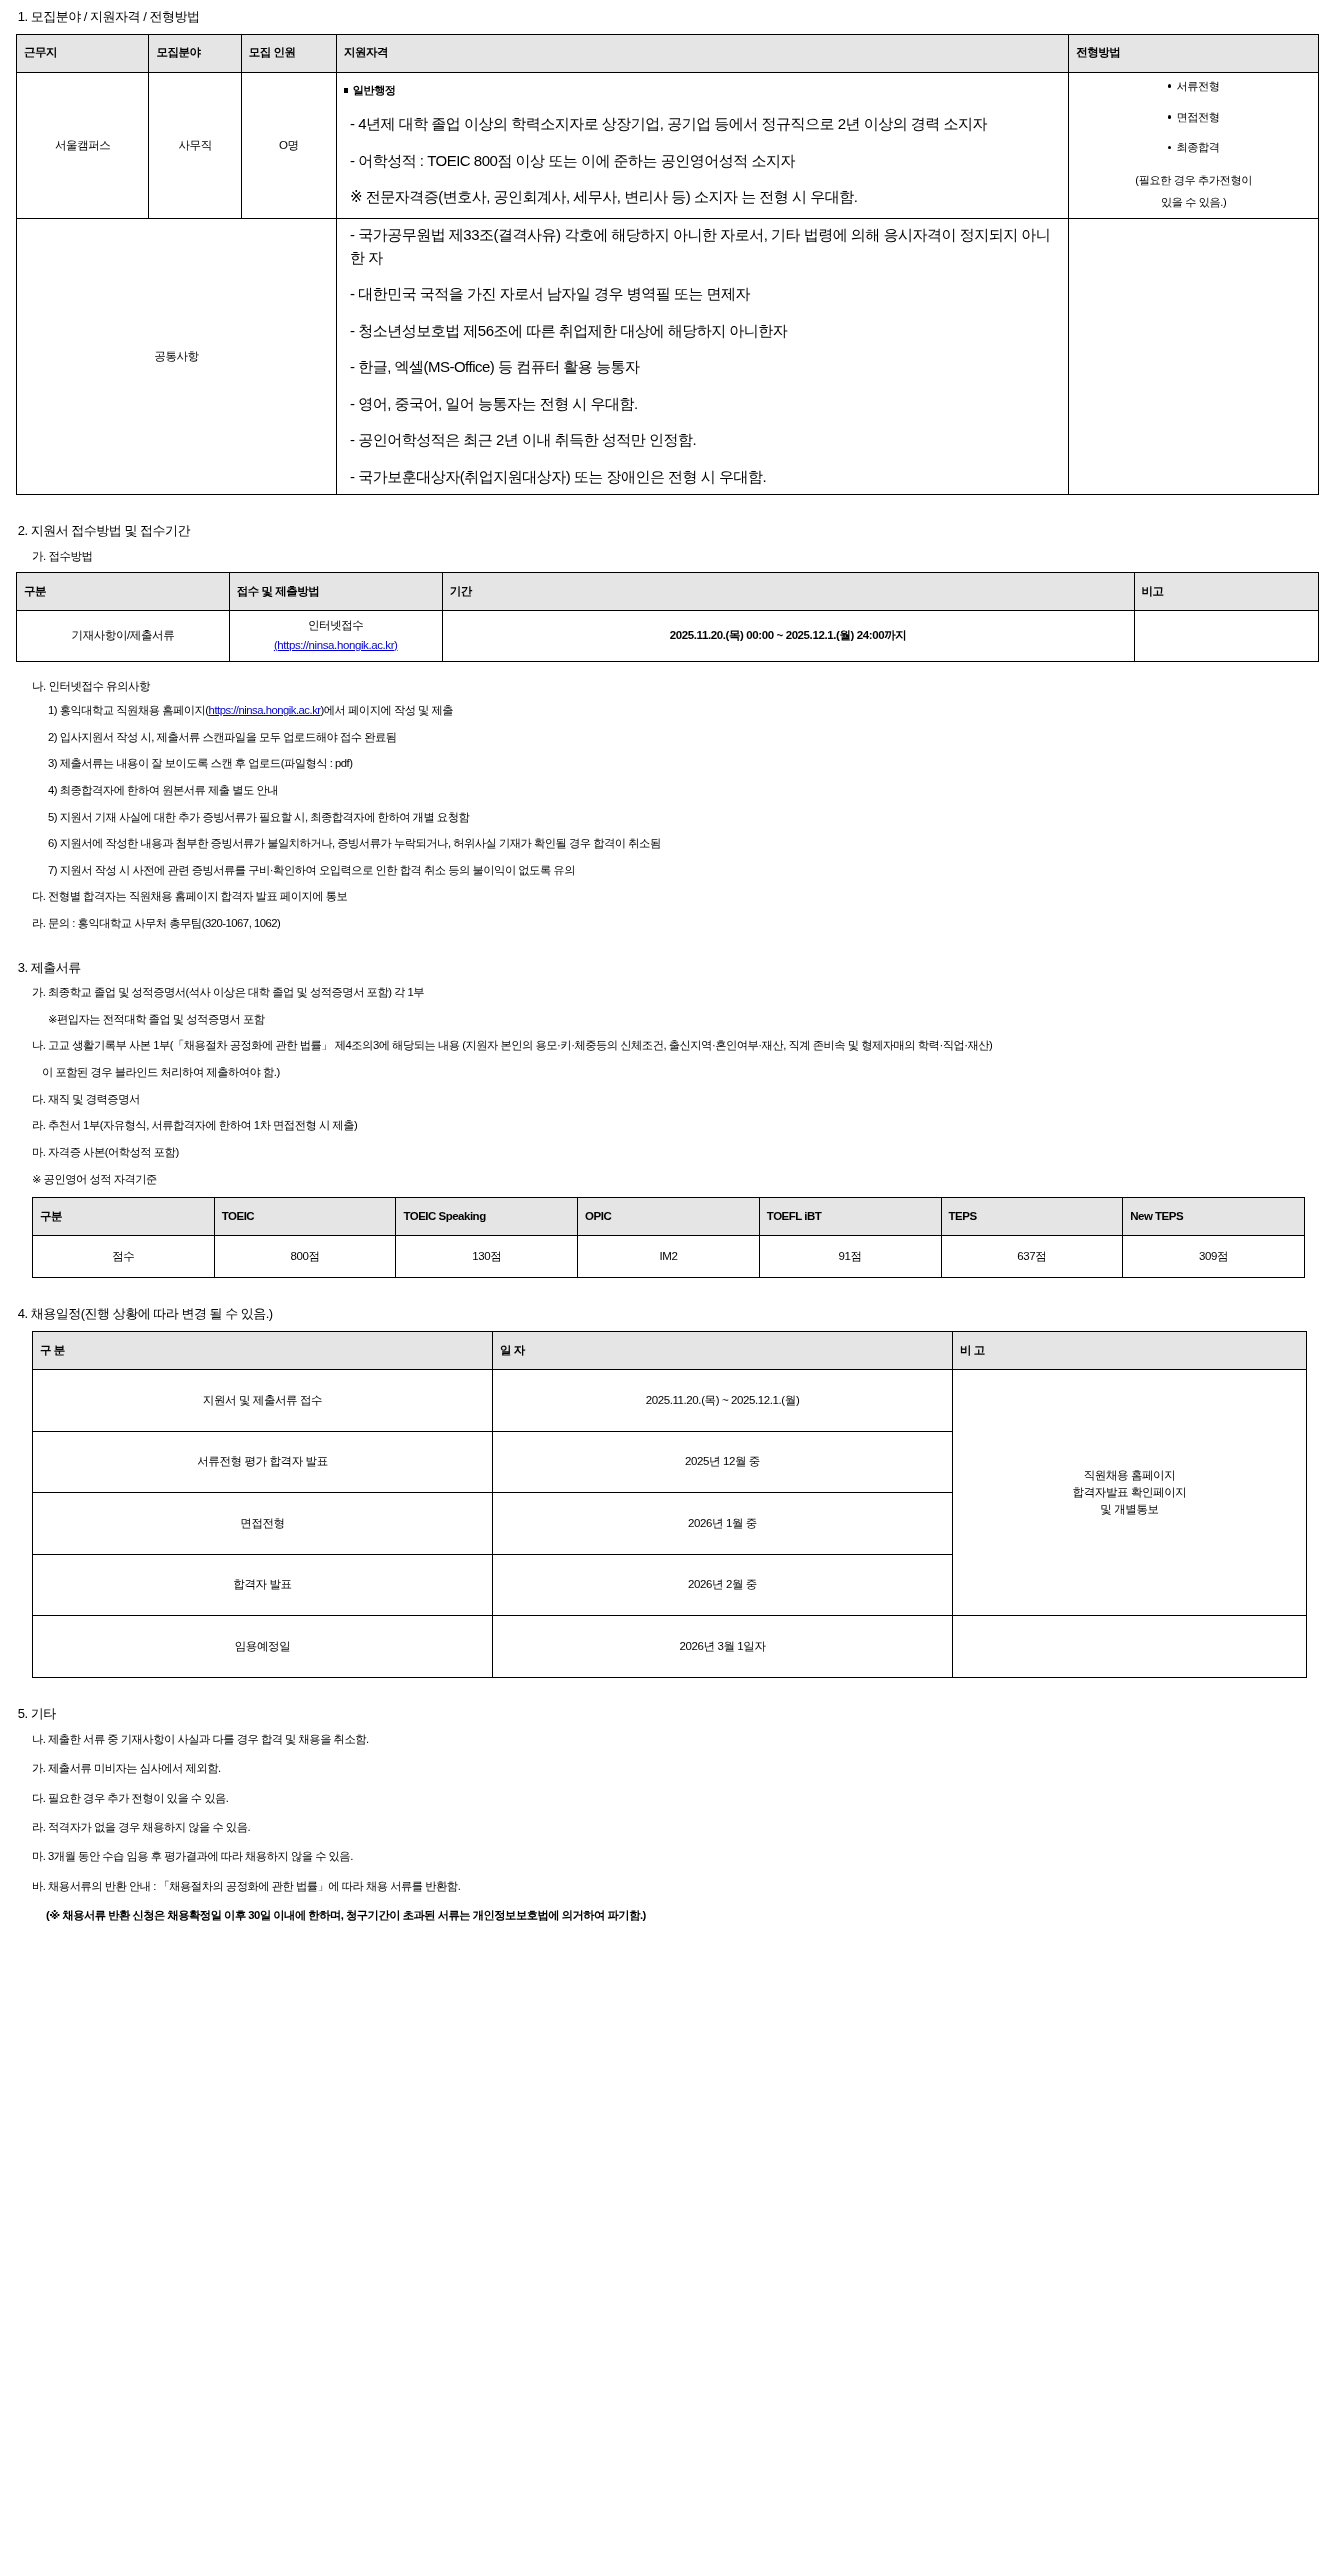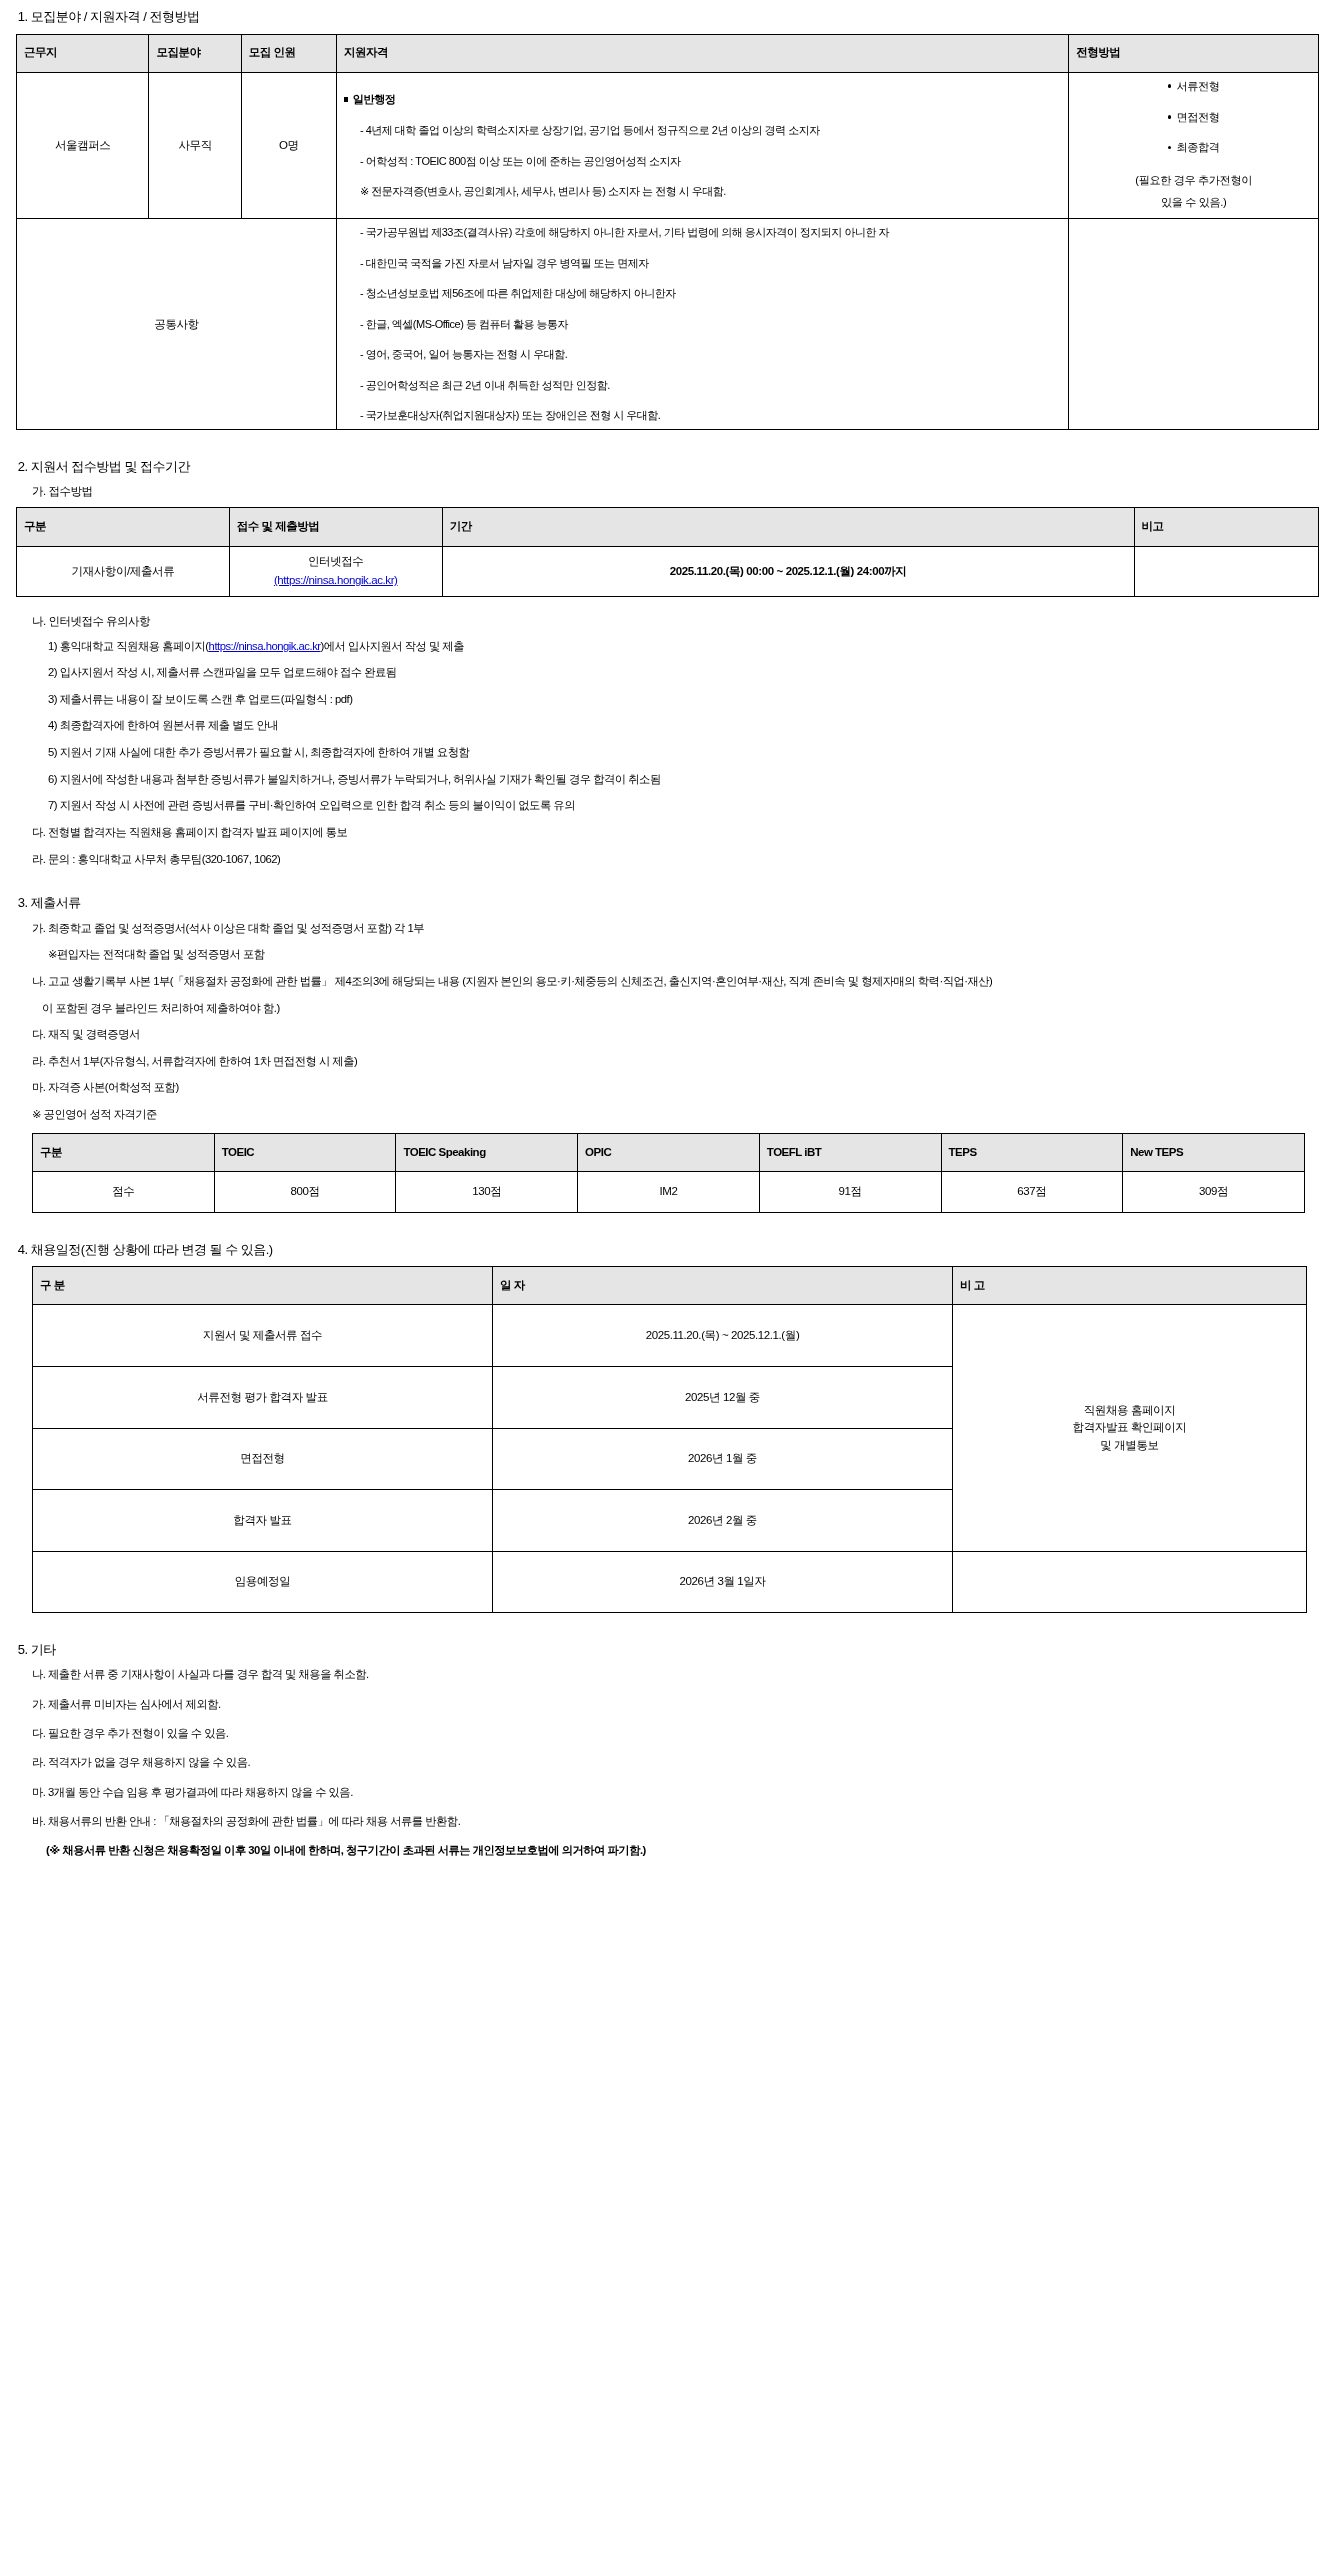--- a/index.html
+++ b/index.html
@@ -50,23 +50,23 @@
     letter-spacing: -0.5px;
   }
   .cell-center { text-align: center; }
   .cell-left { text-align: left; }
   .bullet-list {
     margin: 0;
     padding: 0;
     list-style: none;
   }
   .bullet-list li {
-    margin: 0 0 14px 16px;
-    letter-spacing: -0.5px;
-    font-size: 11px;
+    margin: 0 0 14px 6px;
+    letter-spacing: -0.5px;
+    font-size: 15px;
   }
   .bullet-list li:last-child { margin-bottom: 0; }
   .blk {
     font-weight: bold;
     margin: 0 0 14px 0;
     letter-spacing: -0.5px;
     font-size: 11.2px;
   }
   .blk .sq {
     display: inline-block;
@@ -243,21 +243,21 @@
         <td class="period-cell">2025.11.20.(목) 00:00 ~ 2025.12.1.(월) 24:00까지</td>
         <td></td>
       </tr>
     </tbody>
   </table>
 
   <div class="spacer-md"></div>
 
   <div class="sub-head">나. 인터넷접수 유의사항</div>
 
-  <div class="para indent2"><span>1) 홍익대학교 직원채용 홈페이지(</span><a class="link" href="#">https://ninsa.hongik.ac.kr</a><span>)에서 입사지원서 작성 및 제출</span></div>
+  <div class="para indent2"><span>1) 홍익대학교 직원채용 홈페이지(</span><a class="link" href="#">https://ninsa.hongik.ac.kr</a><span>)에서 페이지에 작성 및 제출</span></div>
   <div class="para indent2">2) 입사지원서 작성 시, 제출서류 스캔파일을 모두 업로드해야 접수 완료됨</div>
   <div class="para indent2">3) 제출서류는 내용이 잘 보이도록 스캔 후 업로드(파일형식 : pdf)</div>
   <div class="para indent2">4) 최종합격자에 한하여 원본서류 제출 별도 안내</div>
   <div class="para indent2">5) 지원서 기재 사실에 대한 추가 증빙서류가 필요할 시, 최종합격자에 한하여 개별 요청함</div>
   <div class="para indent2">6) 지원서에 작성한 내용과 첨부한 증빙서류가 불일치하거나, 증빙서류가 누락되거나, 허위사실 기재가 확인될 경우 합격이 취소됨</div>
   <div class="para indent2">7) 지원서 작성 시 사전에 관련 증빙서류를 구비·확인하여 오입력으로 인한 합격 취소 등의 불이익이 없도록 유의</div>
 
   <div class="para">다. 전형별 합격자는 직원채용 홈페이지 합격자 발표 페이지에 통보</div>
   <div class="para">라. 문의 : 홍익대학교 사무처 총무팀(320-1067, 1062)</div>
 

